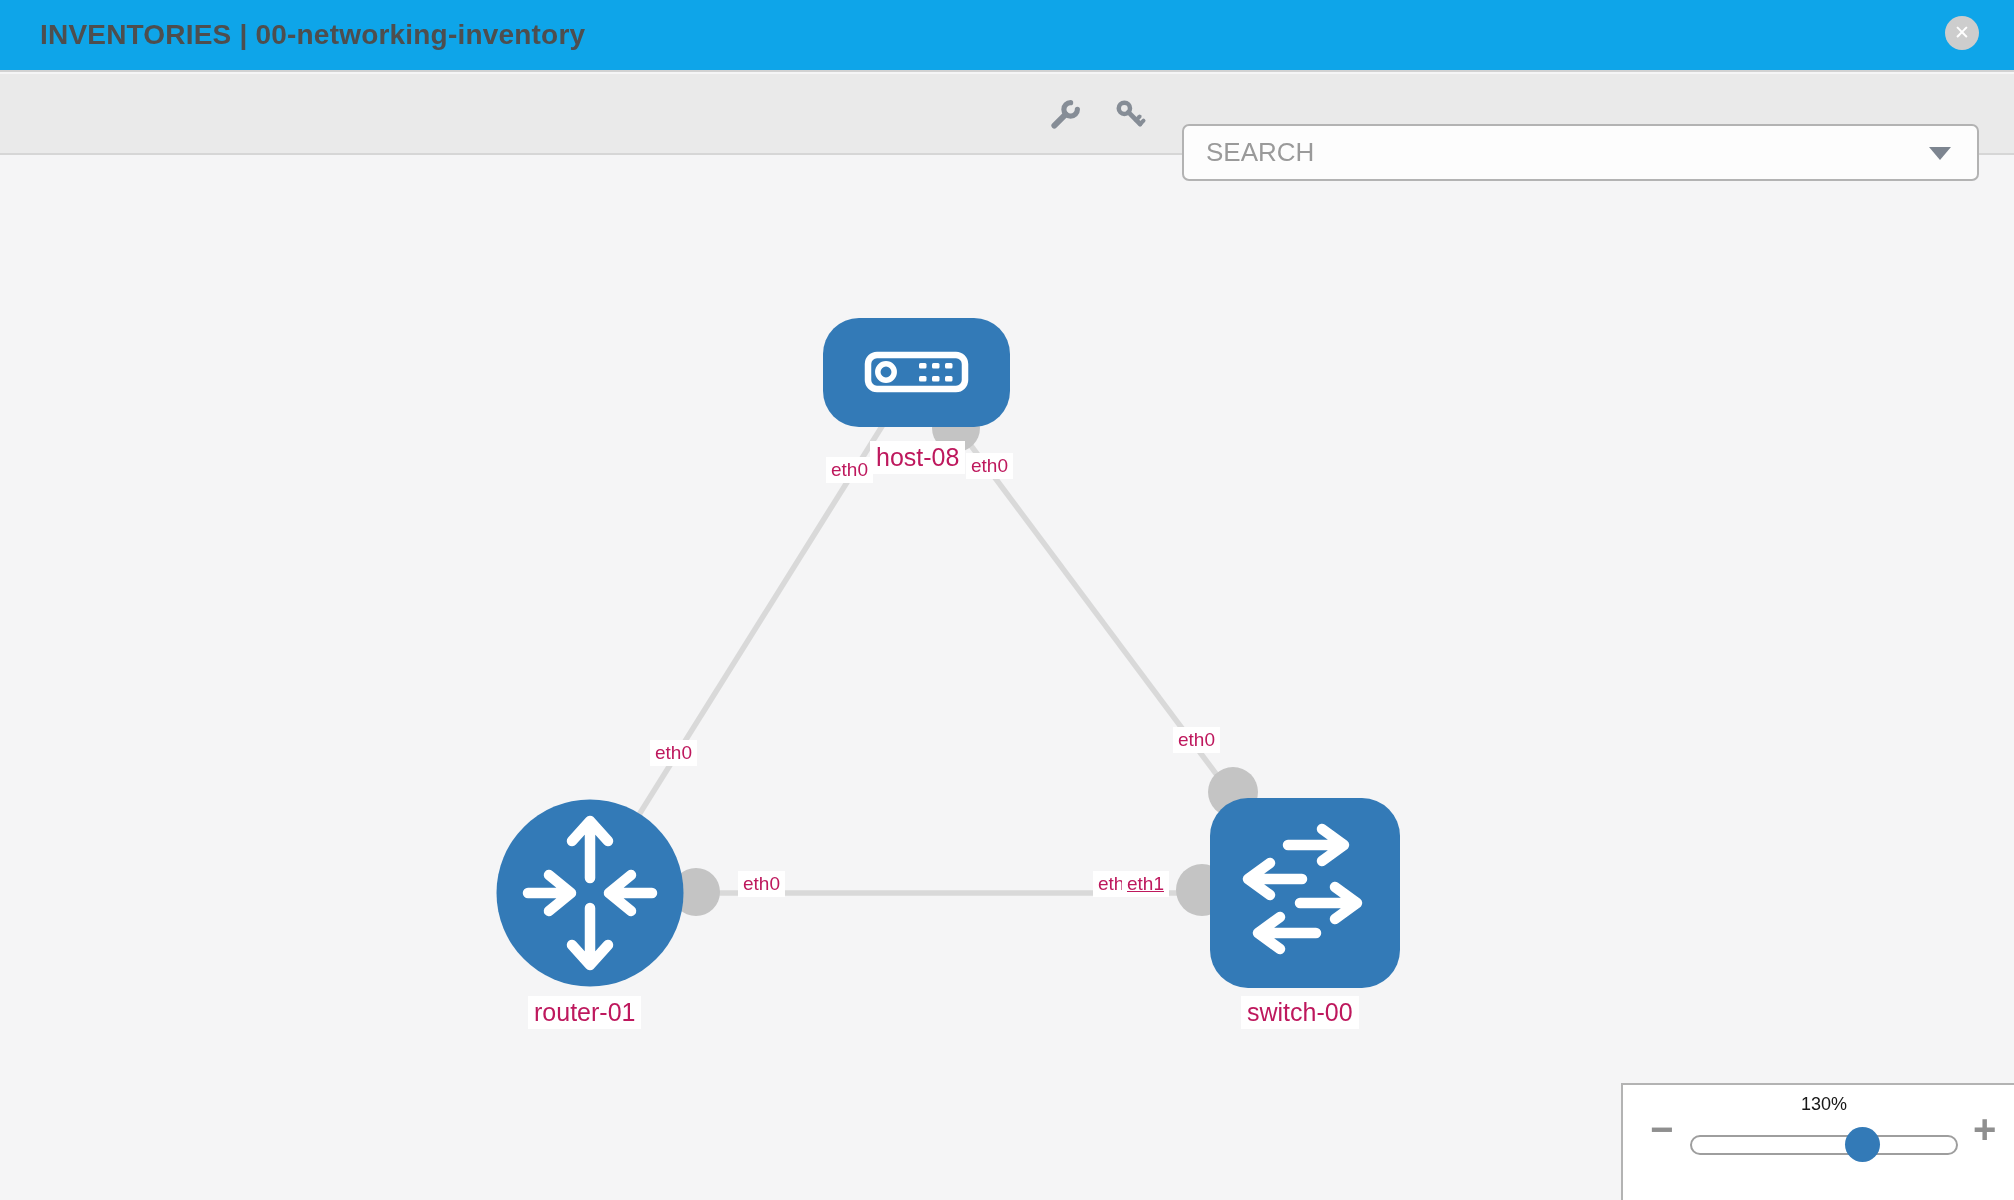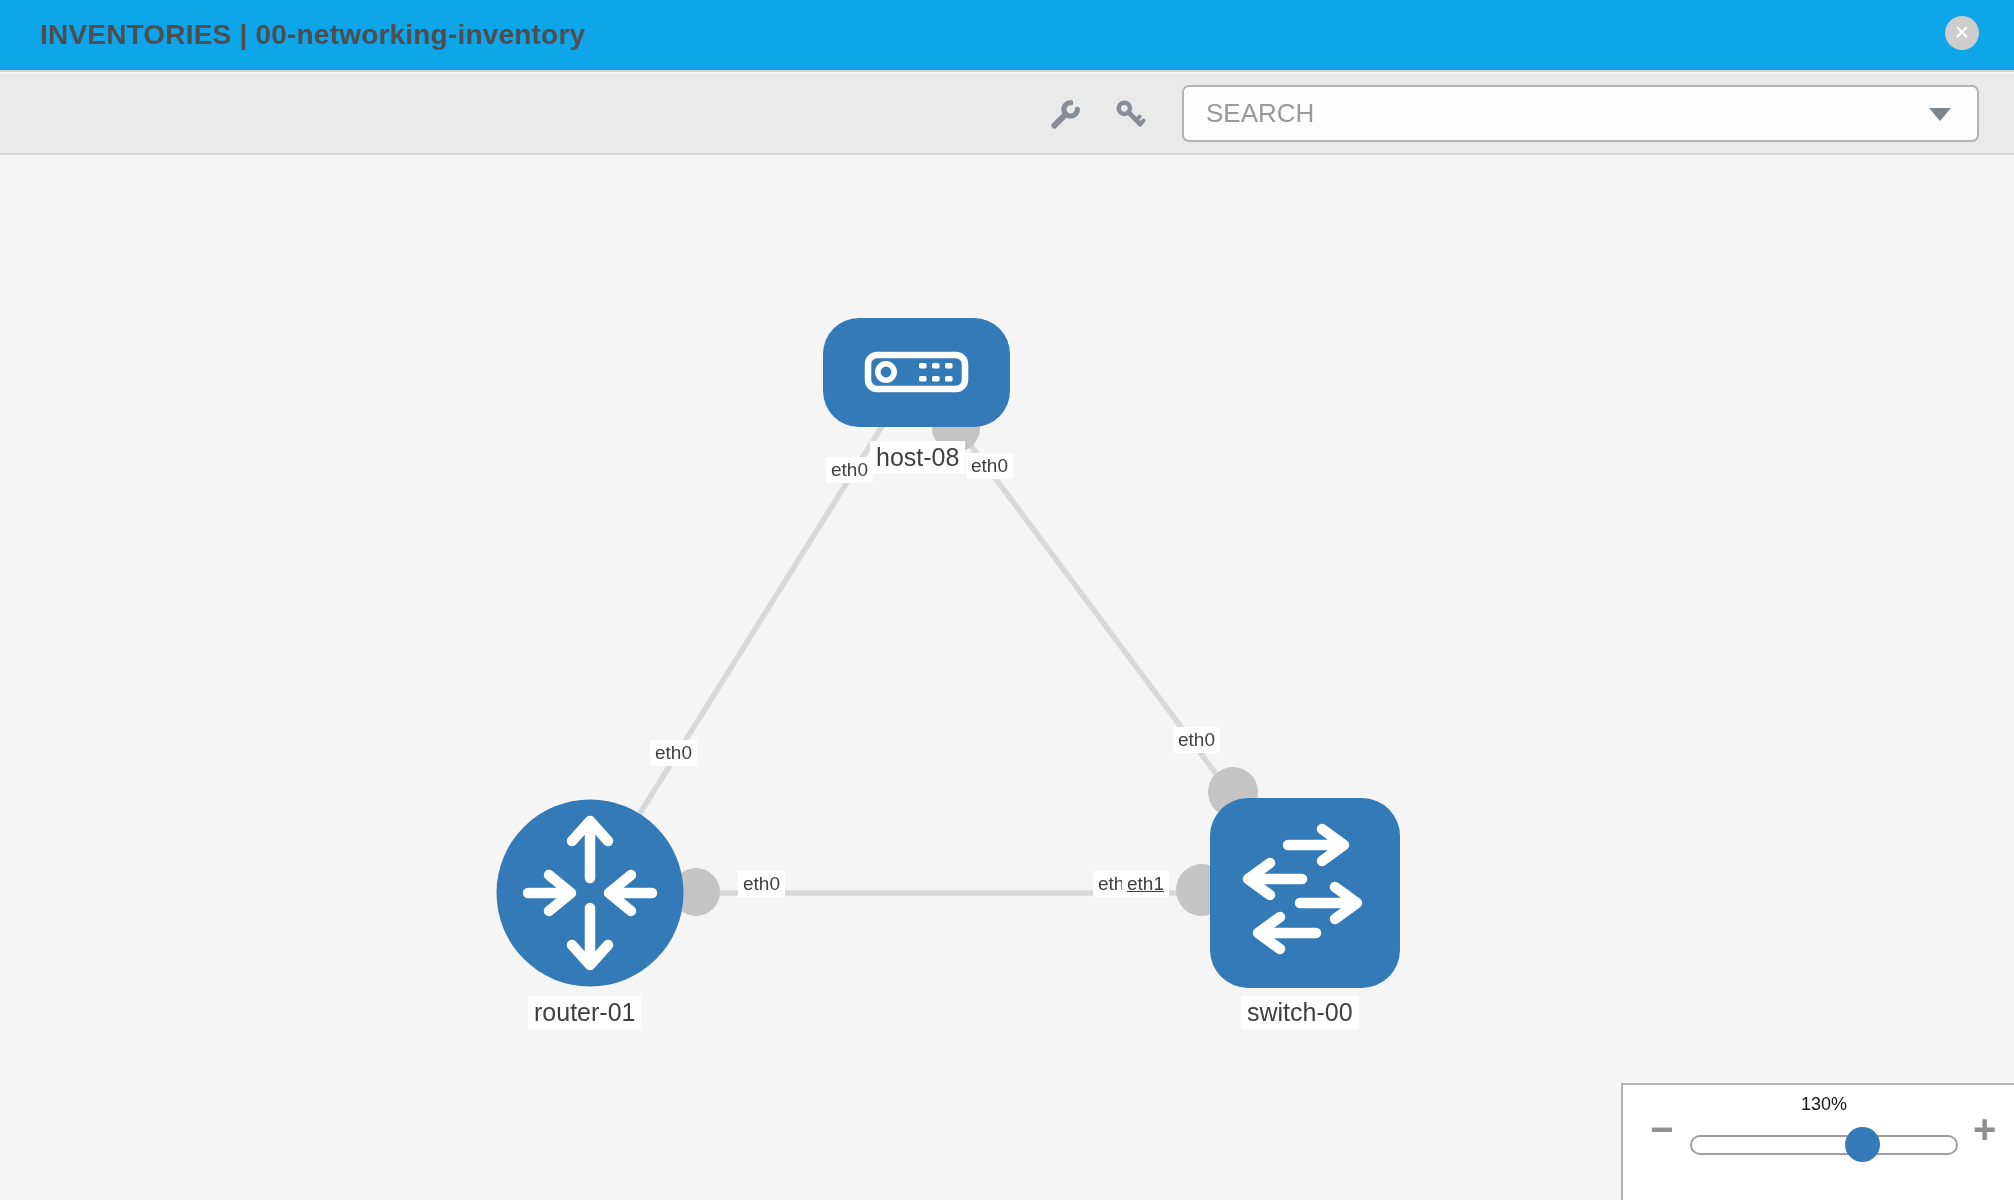--- a/index.html
+++ b/index.html
@@ -48,21 +48,21 @@
     border-top:13px solid #7d8590;
   }
   .tool-icon { position:absolute; top:23px; width:36px; height:36px; cursor:pointer; }
 
   
   .canvas { position:absolute; top:157px; left:0; width:2014px; height:1043px; background:#f5f5f6; z-index:1; }
   svg.topo { position:absolute; top:0; left:0; z-index:2; }
 
   
   .chip {
-    position:absolute; z-index:10; background:#ffffff; color:#404040;
+    position:absolute; z-index:10; background:#ffffff; color:#be185d;
     white-space:nowrap;
   }
   .node-chip { font-size:25px; padding:2px 6px; }
   .iface-chip { font-size:19px; padding:2px 5px; }
   .front { z-index:11;text-decoration:underline; }
 
   
   .zoom-panel {
     position:absolute; left:1621px; top:1083px; width:393px; height:117px;
     background:#ffffff; border-left:2px solid #b3b3b3; border-top:2px solid #b3b3b3;
@@ -177,21 +177,21 @@
 
     <svg class="tool-icon" style="left:1112px;" viewBox="0 0 32 32">
       <g fill="none" stroke="#868d96" stroke-linecap="round">
         <circle cx="11" cy="10" r="5" stroke-width="4"></circle>
         <path d="M14.5 13.5 L25 24" stroke-width="4.2"></path>
         <path d="M21.5 20.5 L24.5 17.5" stroke-width="3.6"></path>
         <path d="M25 24 L28 21" stroke-width="3.6"></path>
       </g>
     </svg>
 
-    <div class="dropdown" style="left:1182px; width:797px;">
+    <div class="dropdown" style="left:1182px; width:797px;margin-top:39px;">
       <span class="val">SEARCH</span>
       <span class="caret"></span>
     </div>
   </div>
 
   <div class="header">
     <h1>INVENTORIES | 00-networking-inventory</h1>
     <div class="close-btn">✕</div>
   </div>
 

